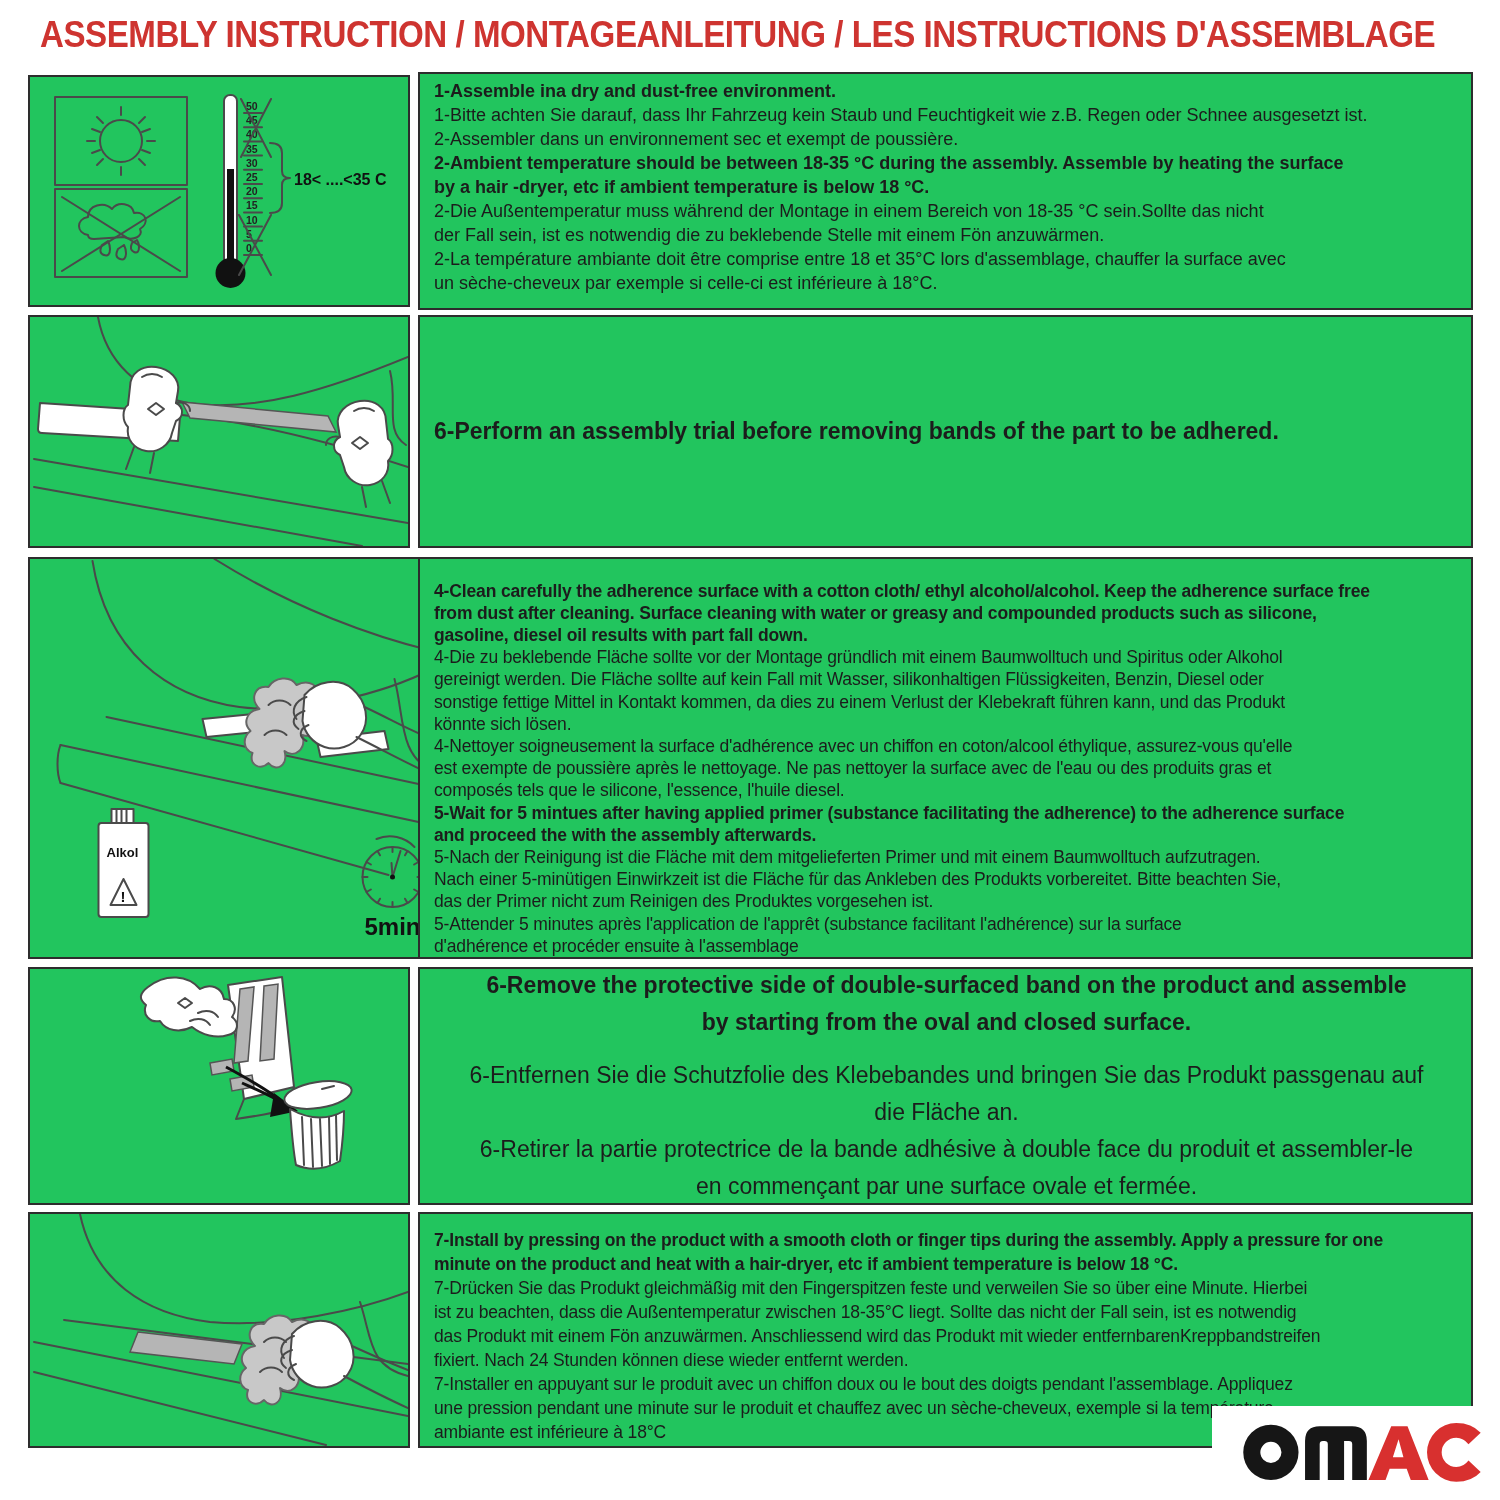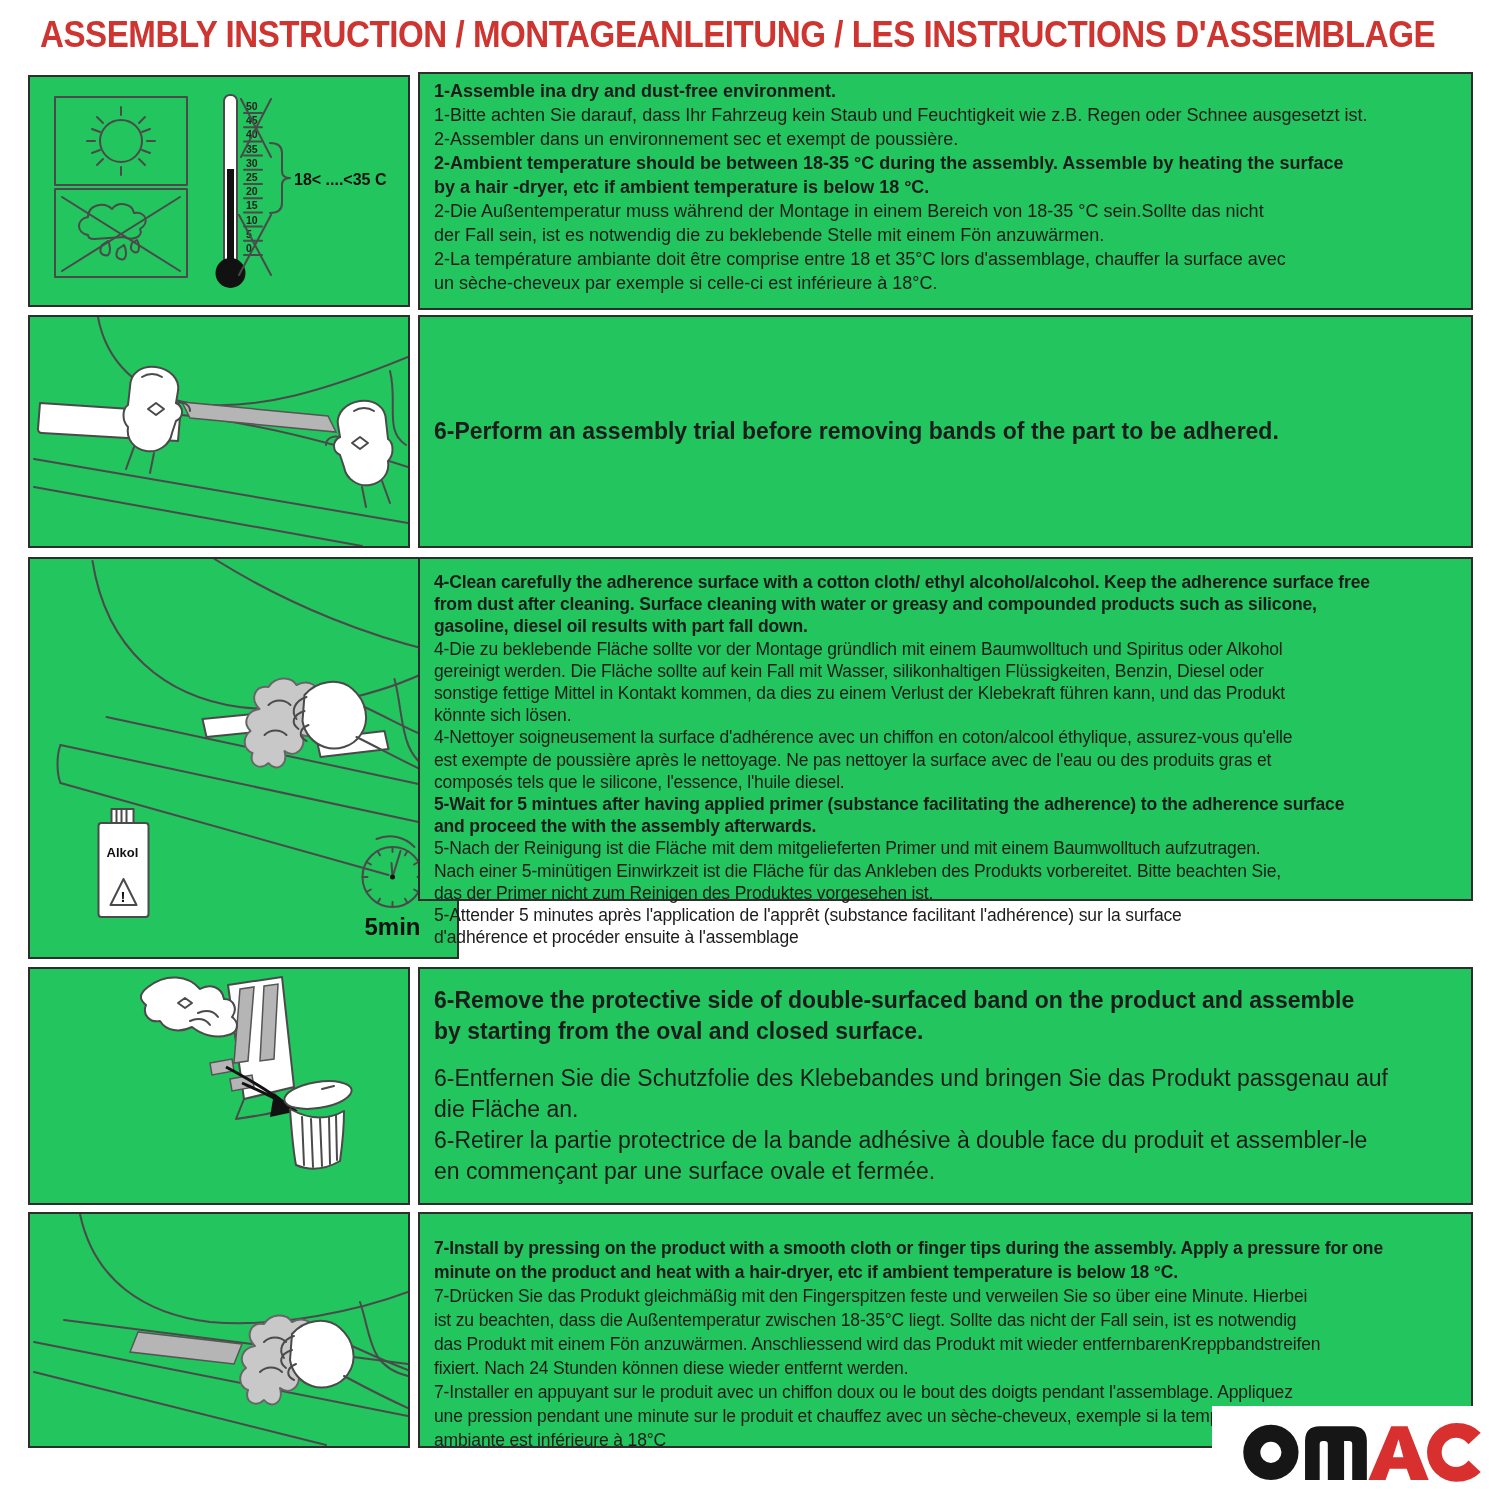--- a/index.html
+++ b/index.html
@@ -14,22 +14,22 @@
   }
   .box{position:absolute;border:2px solid #2d2d2d;background:#22c55e;box-sizing:border-box;}
   .ill{overflow:hidden;}
   .ill svg{display:block;width:100%;height:100%;}
   .txt{display:flex;flex-direction:column;padding:0 12px 0 14px;}
   .txt p{margin:0;white-space:pre-line;}
   .b{font-weight:bold;}
   .s1{font-size:18px;line-height:24px;padding-top:5px;}
   .s2{font-size:23px;line-height:31px;justify-content:center;row-gap:8px;}
   .s3{font-size:17.5px;line-height:22.2px;padding-top:12px;letter-spacing:-0.15px;}
-  .s4{font-size:23px;line-height:31px;justify-content:center;row-gap:16px;}
-  .s5{font-size:17.5px;line-height:24px;padding-top:22px;letter-spacing:-0.15px;}
+  .s4{font-size:23px;line-height:37px;justify-content:center;row-gap:16px;text-align:center;}
+  .s5{font-size:17.5px;line-height:24px;padding-top:14px;letter-spacing:-0.15px;}
   .gap14{margin-top:14px;}
   .gap12{margin-top:12px;}
   
   .ln{fill:none;stroke:#4a4a4a;stroke-width:2;stroke-linecap:round;stroke-linejoin:round;}
   .lnw{fill:#fff;stroke:#4a4a4a;stroke-width:2;stroke-linecap:round;stroke-linejoin:round;}
   .gray{fill:#b5b5b5;stroke:#555;stroke-width:1.5;}
   .cloth{fill:#c8c8c8;stroke:#666;stroke-width:2;stroke-linejoin:round;}
   .blk{fill:#111;stroke:none;}
   .tnum{font-family:"Liberation Sans",sans-serif;font-size:10.5px;font-weight:bold;fill:#222;}
   .tlbl{font-family:"Liberation Sans",sans-serif;font-weight:bold;fill:#111;}
@@ -207,21 +207,21 @@
         <line x1="312" y1="303" x2="316.4" y2="305.5"></line>
           <line x1="323" y1="292" x2="325.5" y2="296.3"></line>
       </g>
       <line class="ln" x1="338" y1="318" x2="346" y2="292" stroke-width="2"></line>
       <line class="ln" x1="338" y1="318" x2="337" y2="304" stroke-width="3"></line>
       <circle class="blk" cx="338" cy="318" r="2.5"></circle>
       <text class="tlbl" x="310" y="376" font-size="24">5min</text>
     </g>
   </svg>
 </div>
-<div class="box txt s3" style="left:418px;top:557px;width:1055px;height:344px;">
+<div class="box txt s3" style="left:418px;top:557px;width:1055px;height:402px;justify-content:flex-end;">
   <p class="b">4-Clean carefully the adherence surface with a cotton cloth/ ethyl alcohol/alcohol. Keep the adherence surface free
 from dust after cleaning. Surface cleaning with water or greasy and compounded products such as silicone,
 gasoline, diesel oil results with part fall down.</p>
   <p>4-Die zu beklebende Fläche sollte vor der Montage gründlich mit einem Baumwolltuch und Spiritus oder Alkohol
 gereinigt werden. Die Fläche sollte auf kein Fall mit Wasser, silikonhaltigen Flüssigkeiten, Benzin, Diesel oder
 sonstige fettige Mittel in Kontakt kommen, da dies zu einem Verlust der Klebekraft führen kann, und das Produkt
 könnte sich lösen.
 4-Nettoyer soigneusement la surface d'adhérence avec un chiffon en coton/alcool éthylique, assurez-vous qu'elle
 est exempte de poussière après le nettoyage. Ne pas nettoyer la surface avec de l'eau ou des produits gras et
 composés tels que le silicone, l'essence, l'huile diesel.</p>

